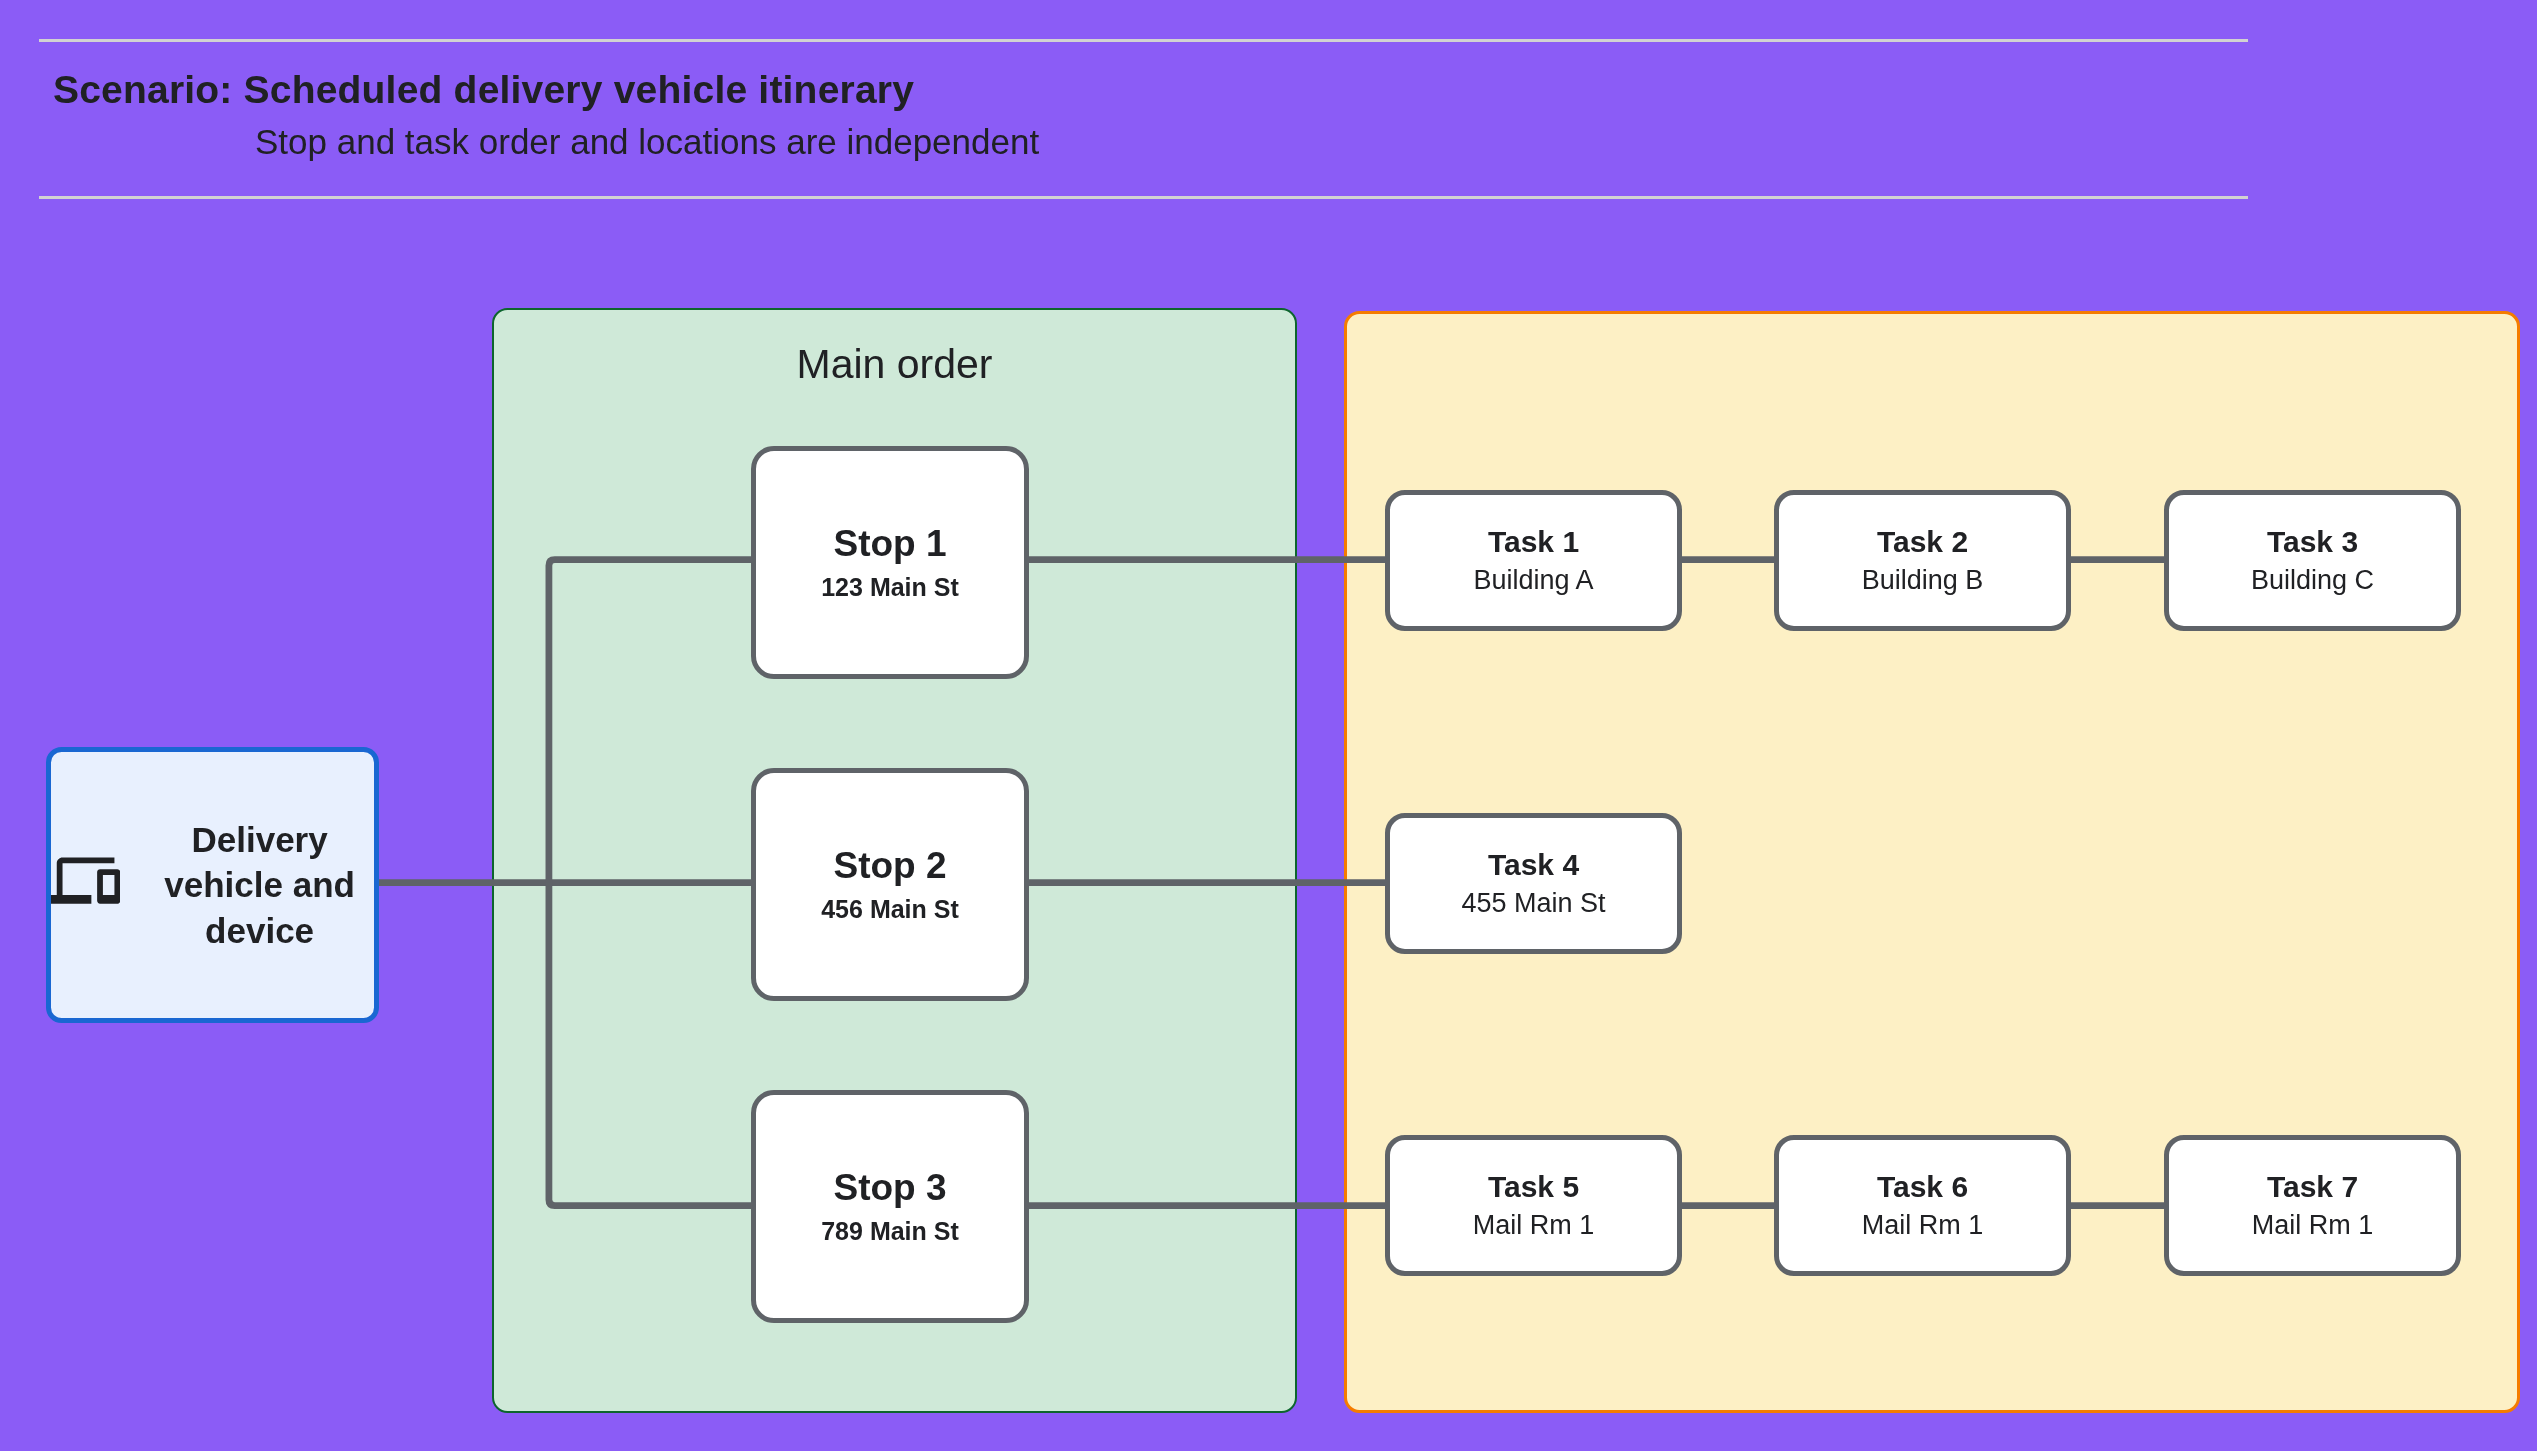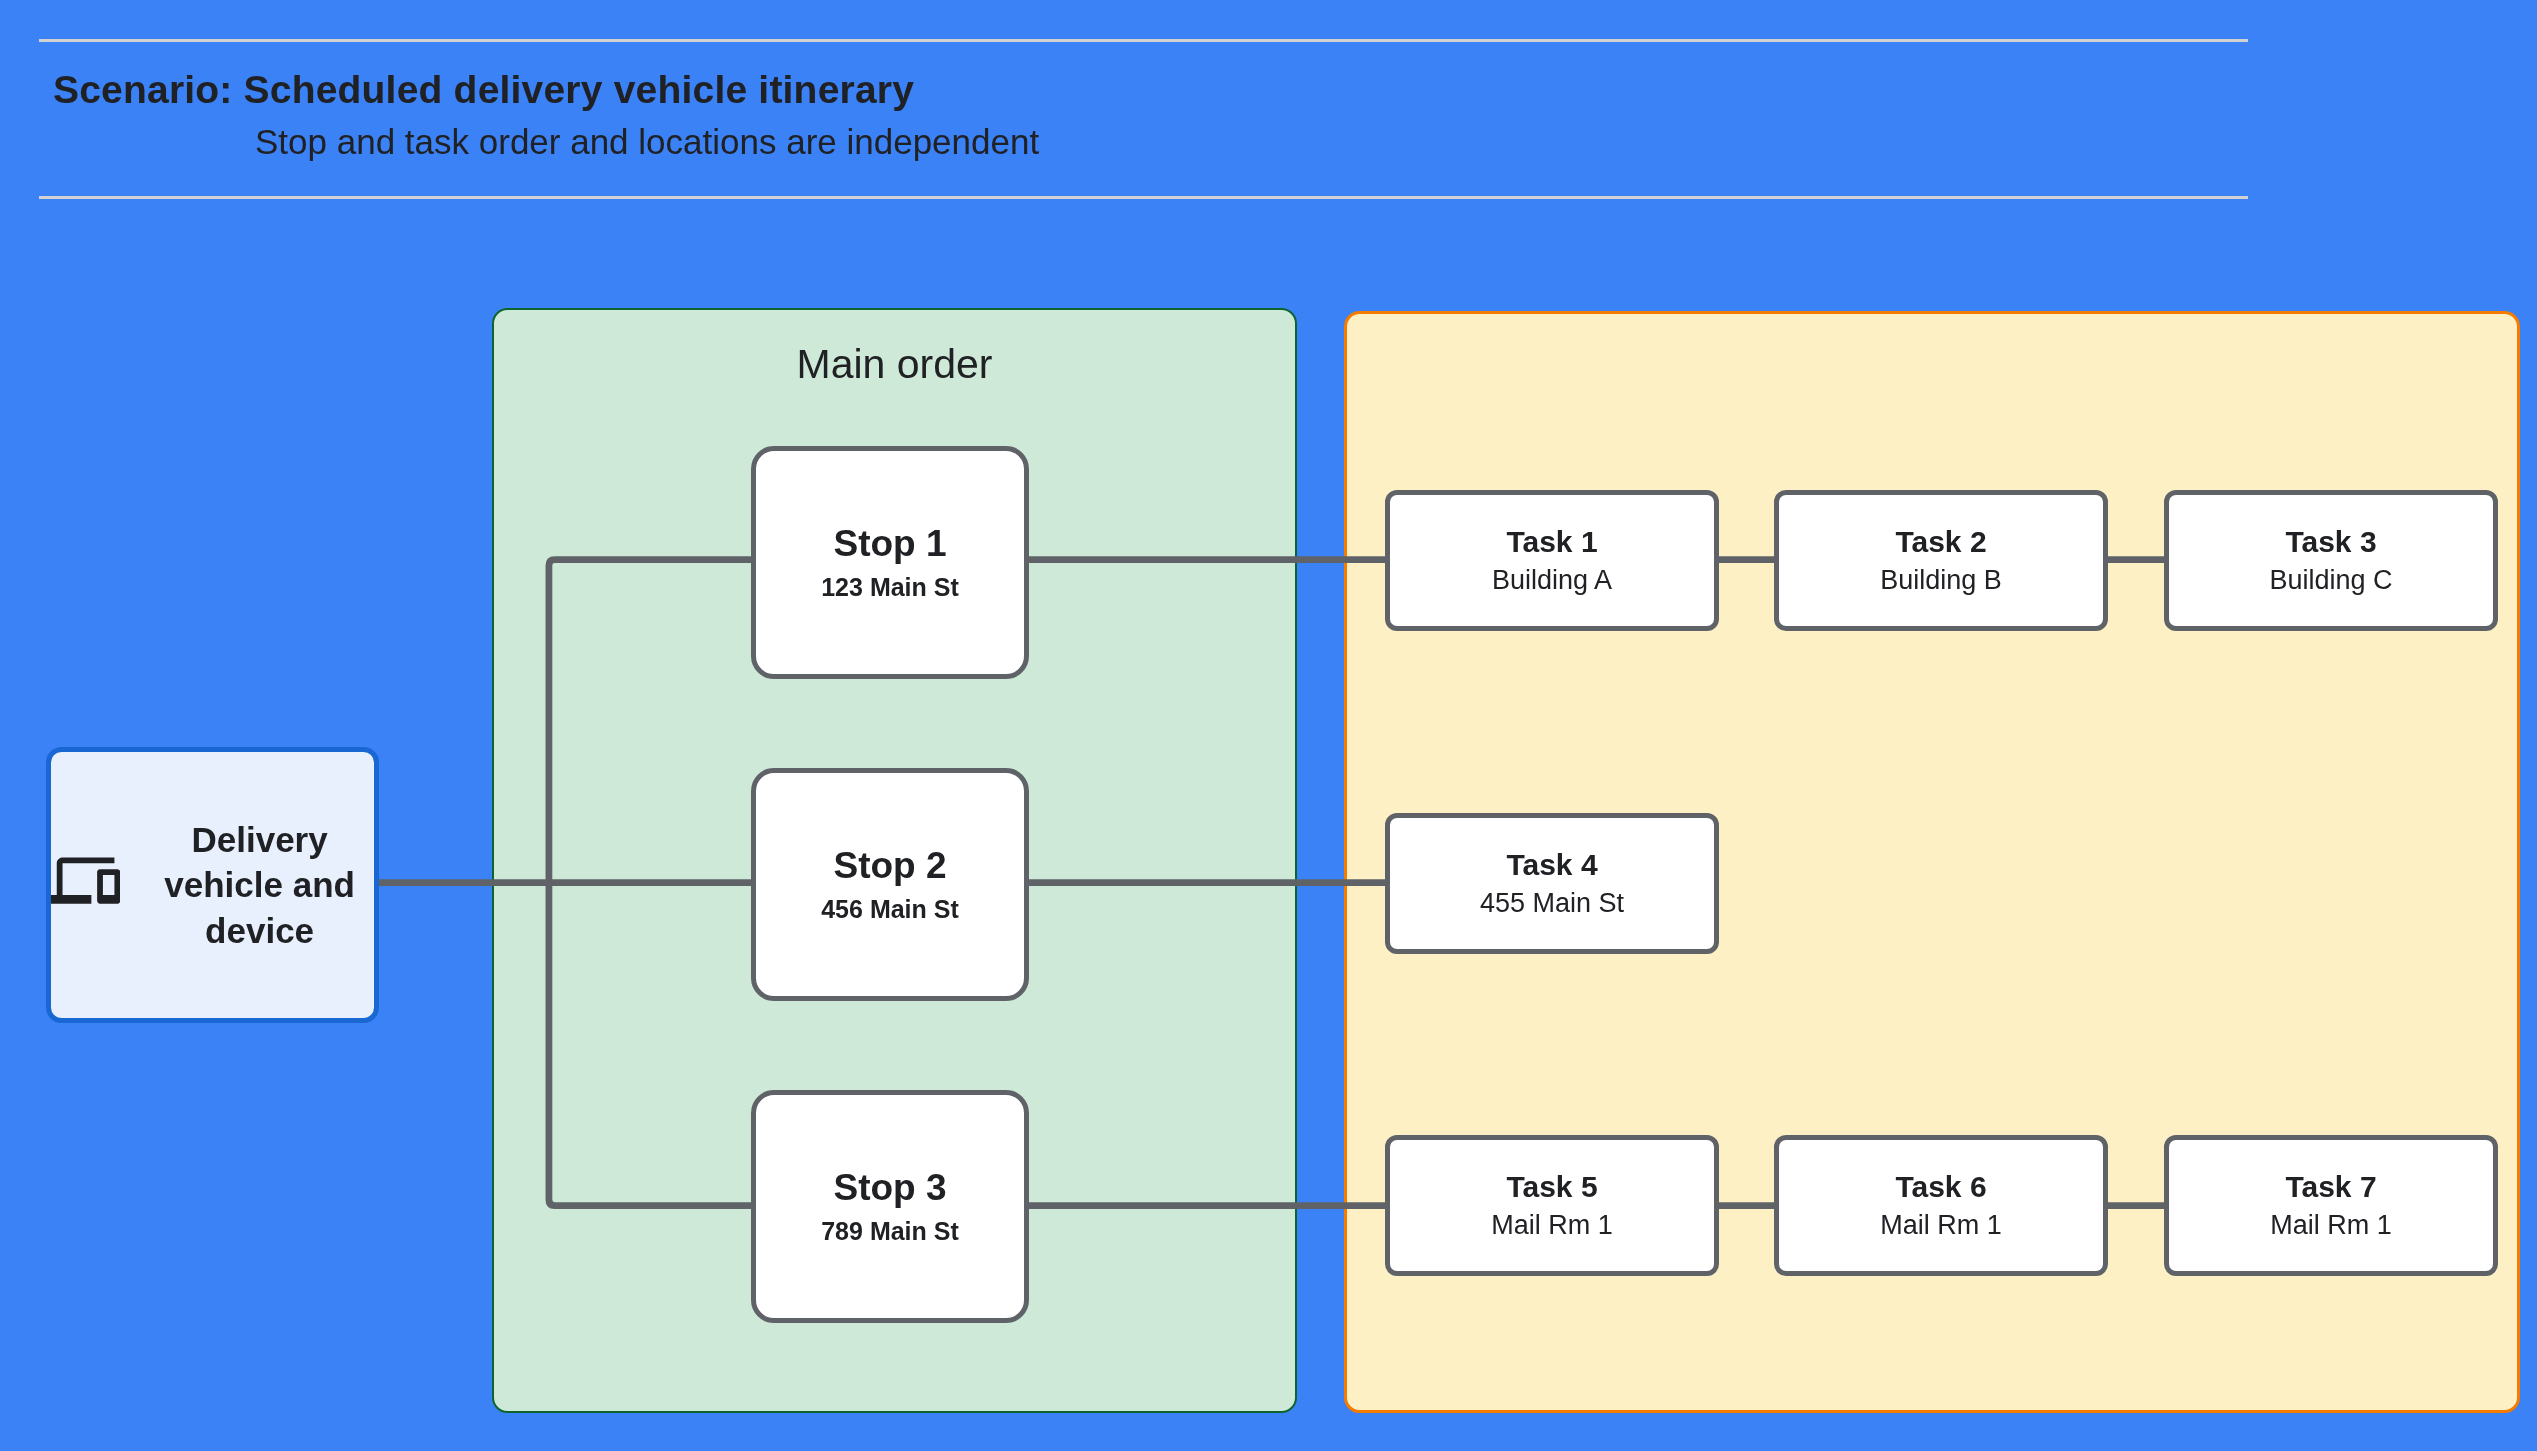--- a/index.html
+++ b/index.html
@@ -6,21 +6,21 @@
     --stop-panel-fill:#cfe9d8; --stop-panel-border:#0d652d;
     --task-panel-fill:#fdf0c5; --task-panel-border:#f57c00;
     --vehicle-fill:#e8f0fe;    --vehicle-border:#1967d2;
     --node-border:#5f6368;     --connector:#5f6368;
     --divider:#d2d2d2;         --text:#202124;
   }
   html,body{margin:0;padding:0;background:#fff;}
   .page{
     position:relative; width:2538px; height:1452px; overflow:hidden;
     font-family:"Liberation Sans","DejaVu Sans",sans-serif; color:var(--text);
-    background:#3b82f6;
+    background:#8b5cf6;
   }
   .rule{position:absolute; left:39px; width:2209px; height:2.9px; background:var(--divider);}
   .rule-top{top:39px;}
   .rule-bottom{top:196px;}
   .title{position:absolute; left:53px; top:68px; font-size:39px; font-weight:700; letter-spacing:0.2px;}
   .subtitle{position:absolute; left:255px; top:122px; font-size:35px; font-weight:400;}
 
   .panel{position:absolute; border-radius:15.5px; box-sizing:border-box;}
   .panel-stop{
     left:492px; top:308px; width:805px; height:1105px;
@@ -41,21 +41,21 @@
   .node{
     position:absolute; box-sizing:border-box; background:#fff;
     border:5.8px solid var(--node-border); display:flex; flex-direction:column;
     align-items:center; justify-content:center; text-align:left;
   }
   .stop-node{left:751px; width:278px; height:233px; border-radius:23px; gap:7.8px;}
   .stop-1{top:446px;} .stop-2{top:768px;} .stop-3{top:1090px;}
   .stop-node .node-name{font-size:37px; font-weight:700;}
   .stop-node .node-sub{font-size:25px; font-weight:700;}
 
-  .task-node{width:334px; height:141px; border-radius:12px; gap:5.8px;}
+  .task-node{width:297px; height:141px; border-radius:20px; gap:5.8px;}
   .task-1{left:1385px; top:490px;}  .task-2{left:1774px; top:490px;}  .task-3{left:2164px; top:490px;}
   .task-4{left:1385px; top:813px;}
   .task-5{left:1385px; top:1135px;} .task-6{left:1774px; top:1135px;} .task-7{left:2164px; top:1135px;}
   .task-node .node-name{font-size:30px; font-weight:700;}
   .task-node .node-sub{font-size:27px; font-weight:400;}
 
   .vehicle{
     position:absolute; left:46px; top:747px; width:333px; height:276px; box-sizing:border-box;
     background:var(--vehicle-fill); border:5.8px solid var(--vehicle-border); border-radius:15.5px;
     display:flex; flex-direction:row; align-items:center; justify-content:center; gap:25px;

